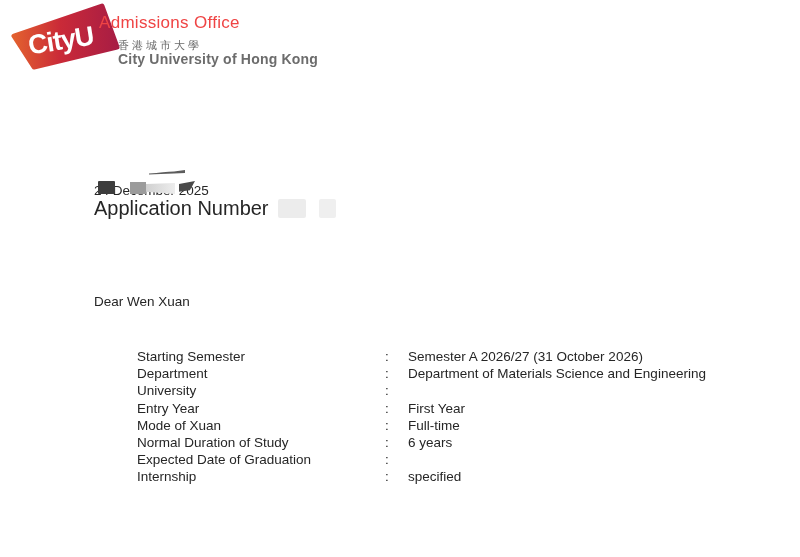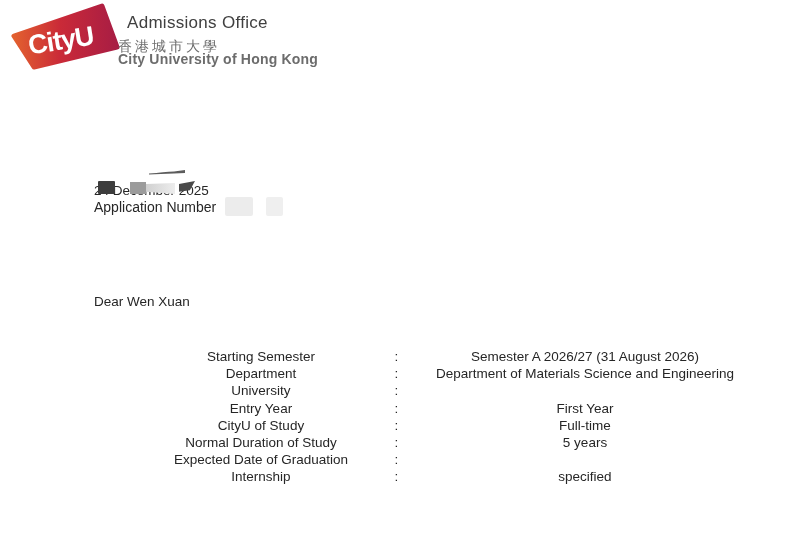--- a/index.html
+++ b/index.html
@@ -9,26 +9,26 @@
     height: 557px;
     background: #ffffff;
     overflow: hidden;
     font-family: "Liberation Sans", sans-serif;
     color: #262626;
   }
 
   
   .logo-wrap { position: absolute; left: 5px; top: 2px; width: 118px; height: 70px; }
   .office-title {
-    position: absolute; left: 127px; top: 13px;
-    font-size: 17px; color: #404040; letter-spacing: 0.3px;
+    position: absolute; left: 99px; top: 13px;
+    font-size: 17px; color: #ef4444; letter-spacing: 0.3px;
   }
   .uni-zh {
     position: absolute; left: 118px; top: 38px;
-    font-size: 14px; color: #6c6c6c; letter-spacing: 3px;
+    font-size: 11px; color: #6c6c6c; letter-spacing: 3px;
   }
   .uni-en {
     position: absolute; left: 118px; top: 51px;
     font-size: 14px; font-weight: bold; color: #6c6c6c; letter-spacing: 0.2px;
   }
 
   
   .txt { position: absolute; font-size: 13.5px; white-space: nowrap; margin-top: 36px; }
   .letter-date { left: 94px; top: 147px; }
   .salutation  { left: 94px; top: 258px; }
@@ -43,30 +43,30 @@
   .redact-1 { width: 17px; height: 13px; background: #3d3d3d; border-radius: 1px; }
   .redact-2 { width: 16px; height: 12px; background: #9b9b9b; margin-left: 15px; margin-top: 1px; }
   .redact-3 { width: 29px; height: 11px; margin-top: 2px;
               background: linear-gradient(to right, #d0d0d0, #ededed);
               clip-path: polygon(0 10%, 100% 0, 100% 100%, 0 80%); }
   .redact-4 { width: 16px; height: 11px; background: #4a4a4a; margin-left: 4px;
               clip-path: polygon(0 28%, 100% 0, 68% 85%, 0 98%); }
 
   
   .app-row { position: absolute; left: 94px; top: 197px; display: flex; align-items: center; }
-  .app-label { font-size: 14px; white-space: nowrap; }
+  .app-label { font-size: 20px; white-space: nowrap; }
   .app-redact-1 { width: 28px; height: 19px; background: #ececec; border-radius: 2px; margin-left: 9px; }
   .app-redact-2 { width: 17px; height: 19px; background: #efefef; border-radius: 2px; margin-left: 13px; }
 
   
   .offer-table {
     position: absolute; left: 137px; top: 348px; width: 625px;
     font-size: 13.5px; line-height: 17.2px;
   }
-  .offer-row { display: flex; align-items: flex-start; text-align: center; }
+  .offer-row { display: flex; align-items: flex-start; }
   .offer-label { flex: 0 0 248px; }
   .offer-sep   { flex: 0 0 23px; }
   .offer-value { flex: 1 1 auto; white-space: pre-line; }
 </style>
 </head>
 <body>
 
 <div class="page">
 
   <div class="logo-wrap">
@@ -108,50 +108,50 @@
     <span class="app-redact-2"></span>
   </div>
 
   <div class="txt salutation">Dear Wen Xuan</div>
 
   <div class="offer-table">
 
       <div class="offer-row">
         <div class="offer-label">Starting Semester</div>
         <div class="offer-sep">:</div>
-        <div class="offer-value">Semester A 2026/27 (31 August 2026)</div>
+        <div class="offer-value">Semester A 2026/27 (31 October 2026)</div>
       </div>
 
       <div class="offer-row">
         <div class="offer-label">Department</div>
         <div class="offer-sep">:</div>
         <div class="offer-value">Department of Materials Science and Engineering</div>
       </div>
 
       <div class="offer-row">
         <div class="offer-label">University</div>
         <div class="offer-sep">:</div>
       </div>
 
       <div class="offer-row">
         <div class="offer-label">Entry Year</div>
         <div class="offer-sep">:</div>
         <div class="offer-value">First Year</div>
       </div>
 
       <div class="offer-row">
-        <div class="offer-label">CityU of Study</div>
+        <div class="offer-label">Mode of Xuan</div>
         <div class="offer-sep">:</div>
         <div class="offer-value">Full-time</div>
       </div>
 
       <div class="offer-row">
         <div class="offer-label">Normal Duration of Study</div>
         <div class="offer-sep">:</div>
-        <div class="offer-value">5 years</div>
+        <div class="offer-value">6 years</div>
       </div>
 
       <div class="offer-row">
         <div class="offer-label">Expected Date of Graduation</div>
         <div class="offer-sep">:</div>
       </div>
 
       <div class="offer-row">
         <div class="offer-label">Internship</div>
         <div class="offer-sep">:</div>

